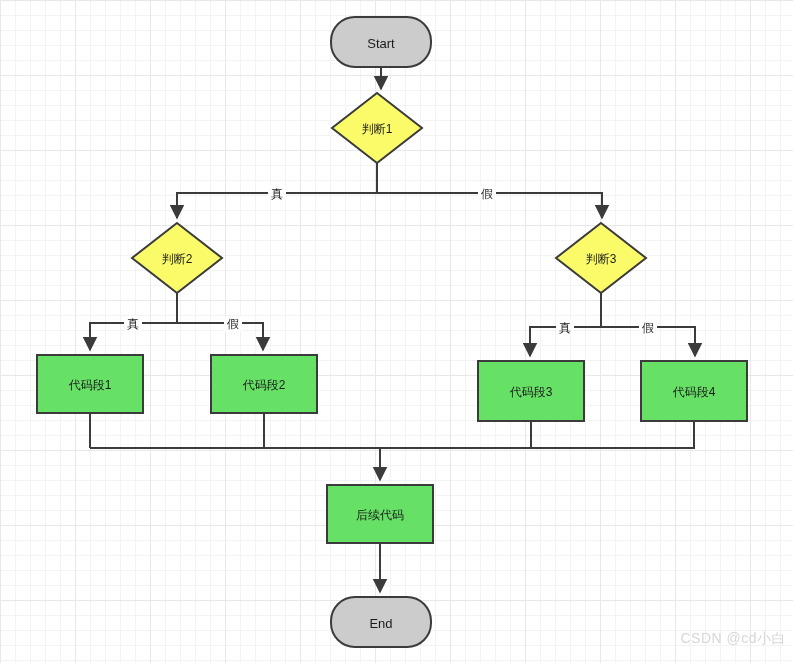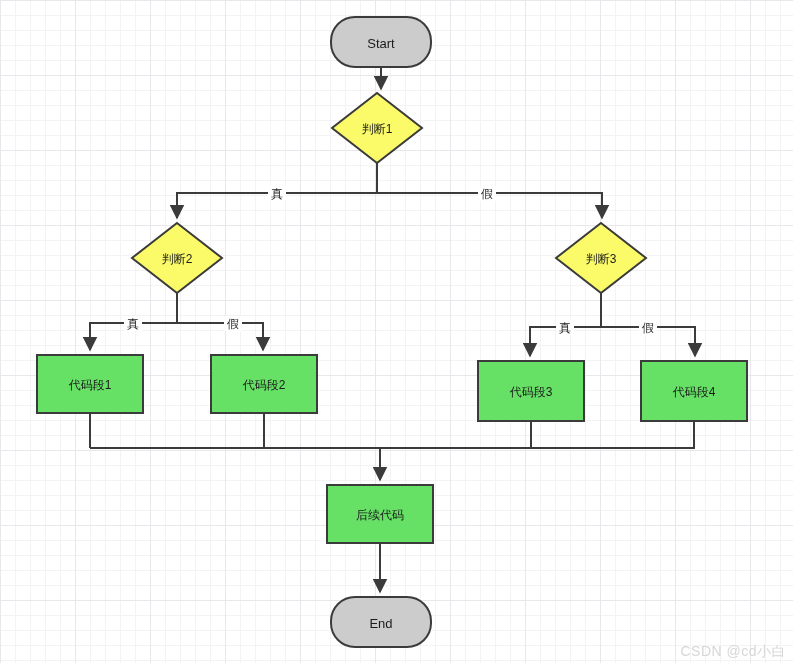--- a/index.html
+++ b/index.html
@@ -51,21 +51,21 @@
   .edge-label {
     font-size: 12px;
     fill: #1c1c1c;
     text-anchor: middle;
     dominant-baseline: central;
   }
   .label-bg { fill: #ffffff; }
   .watermark {
     position: absolute;
     right: 7px;
-    bottom: 2px;
+    bottom: 15px;
     font-size: 14px;
     color: var(--watermark-color, #d7d7d7);
     letter-spacing: 0.5px;
     user-select: none;
   }
 </style>
 </head>
 <body>
 
 <div class="canvas">

